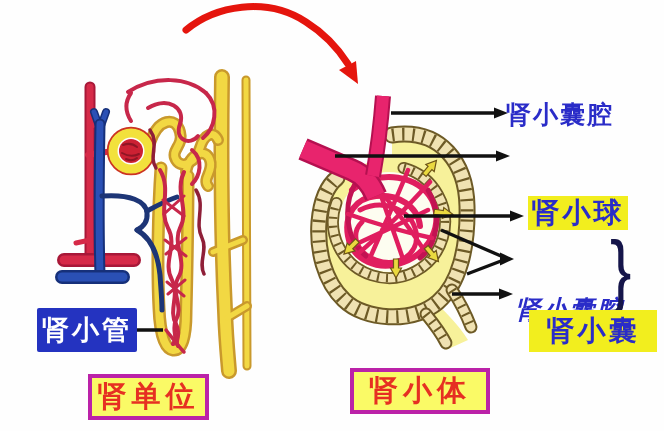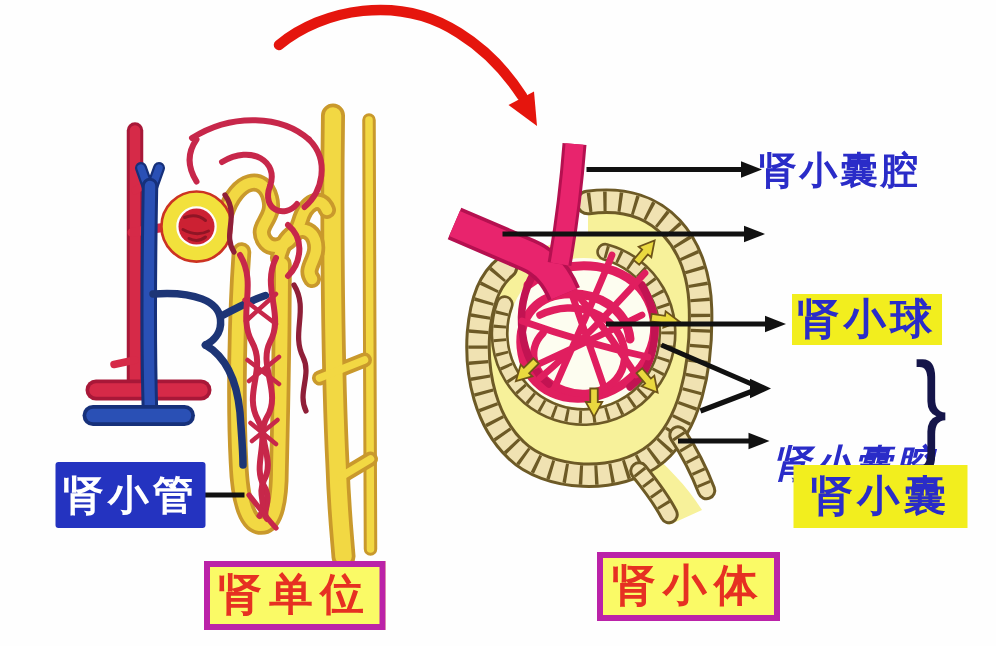--- a/index.html
+++ b/index.html
@@ -22,31 +22,31 @@
     transform:scale(0.8,1.02);transform-origin:left top;
   }
   .tubule-box{
     position:absolute;left:13px;top:308px;width:100px;height:44px;background:#2433c0;
     color:#ffffff;font-weight:bold;font-size:27px;display:flex;align-items:center;
     justify-content:center;letter-spacing:3px;border-radius:2px;margin-left:24px;
   }
   .cap-box{
     position:absolute;background:#fafa66;border:4px solid #bb22a8;color:#e63022;
     font-weight:bold;font-size:29px;display:flex;align-items:center;justify-content:center;
-    letter-spacing:5px;box-sizing:border-box;margin-left:48px;
+    letter-spacing:5px;box-sizing:border-box;
   }
   .cap-nephron{left:88px;top:374px;width:121px;height:46px;}
-  .cap-corpuscle{left:350px;top:368px;width:122px;height:46px;}
+  .cap-corpuscle{left:350px;top:368px;width:140px;height:46px;}
   .lbl-efferent{left:506px;top:100px;}
   .lbl-afferent{left:510px;top:142px;}
   .hl-glom{left:528px;top:196px;width:100px;height:34px;font-size:28px;}
   .lbl-wall{left:518px;top:242px;}
   .lbl-cavity{left:515px;top:295px;font-style:italic;}
   .brace-pos{left:610px;top:226px;}
-  .hl-capsule{left:529px;top:310px;width:116px;height:42px;font-size:28px;}
+  .hl-capsule{left:529px;top:310px;width:128px;height:42px;font-size:28px;}
 </style>
 </head>
 <body>
 
 <div class="stage">
 
 <svg width="664" height="431" viewBox="0 0 664 431">
 
   <g fill="none" stroke-linecap="round">
 

